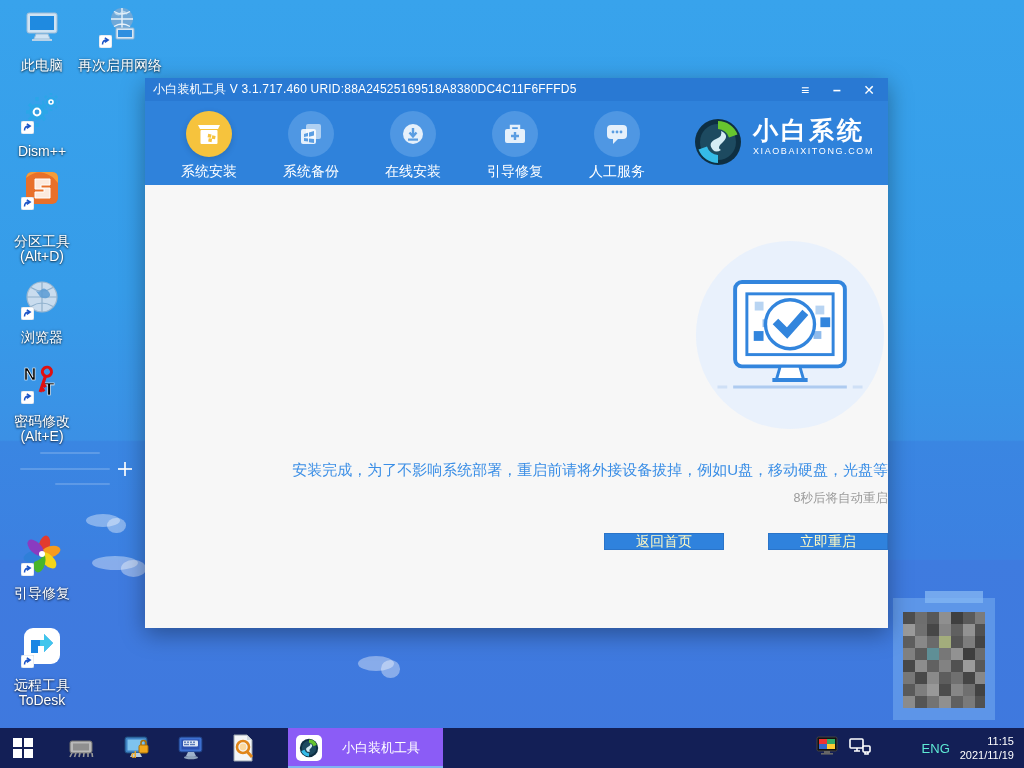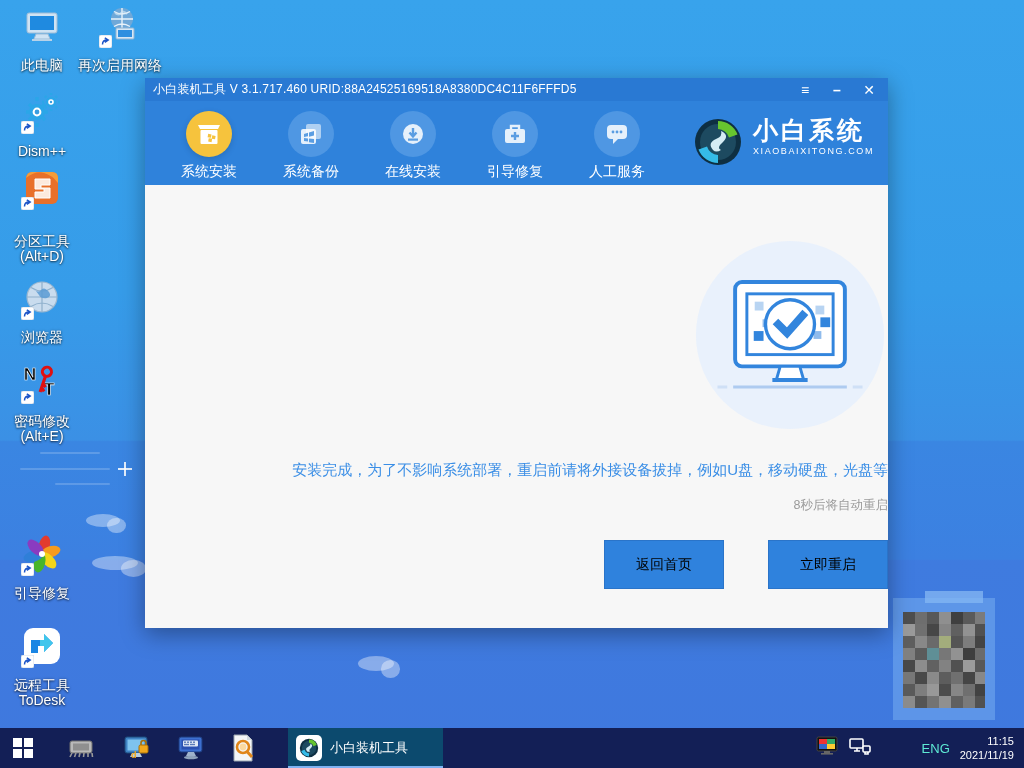--- a/index.html
+++ b/index.html
@@ -47,40 +47,40 @@
   .tab-label { color:#fff; font-size:14px; }
   .brand { margin-left:auto; display:flex; align-items:flex-start; gap:10px; padding-top:6px; }
   .brand-text { color:#fff; }
   .brand-name { font-size:25px; font-weight:bold; letter-spacing:3px; line-height:26px; }
   .brand-site { font-size:9px; letter-spacing:1.6px; margin-top:3px; }
 
   .content { height:443px; background:#f7f7f7; position:relative;
     display:flex; flex-direction:column; align-items:flex-end; }
   .illus { margin-top:52px; }
   .msg { margin-top:24px; color:#3a8ee6; font-size:15px; }
-  .countdown { margin-top:17px; color:#9a9a9a; font-size:12.5px; }
+  .countdown { margin-top:10px; color:#9a9a9a; font-size:12.5px; }
   .btn-row { margin-top:26px; display:flex; gap:44px; }
-  .btn { width:120px; height:49px; background:#2f82dd; color:#000000; font-size:14px;
+  .btn { width:120px; height:17px; background:#2f82dd; color:#fef9c3; font-size:14px;
     display:flex; align-items:center; justify-content:center; cursor:pointer;
     border:1px solid #2a74c9; }
 
   
   .qr-wrap { position:absolute; left:893px; top:598px; width:102px; height:122px;
     background:rgba(130,185,245,.45); }
   .qr-tab { position:absolute; left:925px; top:591px; width:58px; height:12px;
     background:rgba(160,205,250,.55); }
   .qr { position:absolute; left:903px; top:612px; }
 
   
   .taskbar { position:absolute; left:0; bottom:0; width:1024px; height:40px;
     background:#131f56; display:flex; align-items:stretch; }
   .tb-btn { width:46px; display:flex; align-items:center; justify-content:center;
     cursor:pointer; }
-  .tb-app { width:155px; background:#0c4a6e; display:flex; align-items:center;
-    gap:8px; padding:0 8px; cursor:pointer; position:relative; }
+  .tb-app { width:155px; background:#8b5cf6; display:flex; align-items:center;
+    gap:20px; padding:0 8px; cursor:pointer; position:relative; }
   .tb-app:after { content:""; position:absolute; left:0; bottom:0; width:100%;
     height:2px; background:#7fb2f2; }
   .tb-app-icon { width:26px; height:26px; background:#fff; border-radius:5px;
     display:flex; align-items:center; justify-content:center; }
   .tb-app-label { color:#fff; font-size:13px; }
   .tray { margin-left:auto; display:flex; align-items:center; gap:10px;
     padding-right:10px; }
   .tray-lang { color:#5eead4; font-size:13px;padding-left:40px; }
   .tray-clock { color:#fff; font-size:11px; text-align:right; line-height:14px;
     cursor:pointer; }

